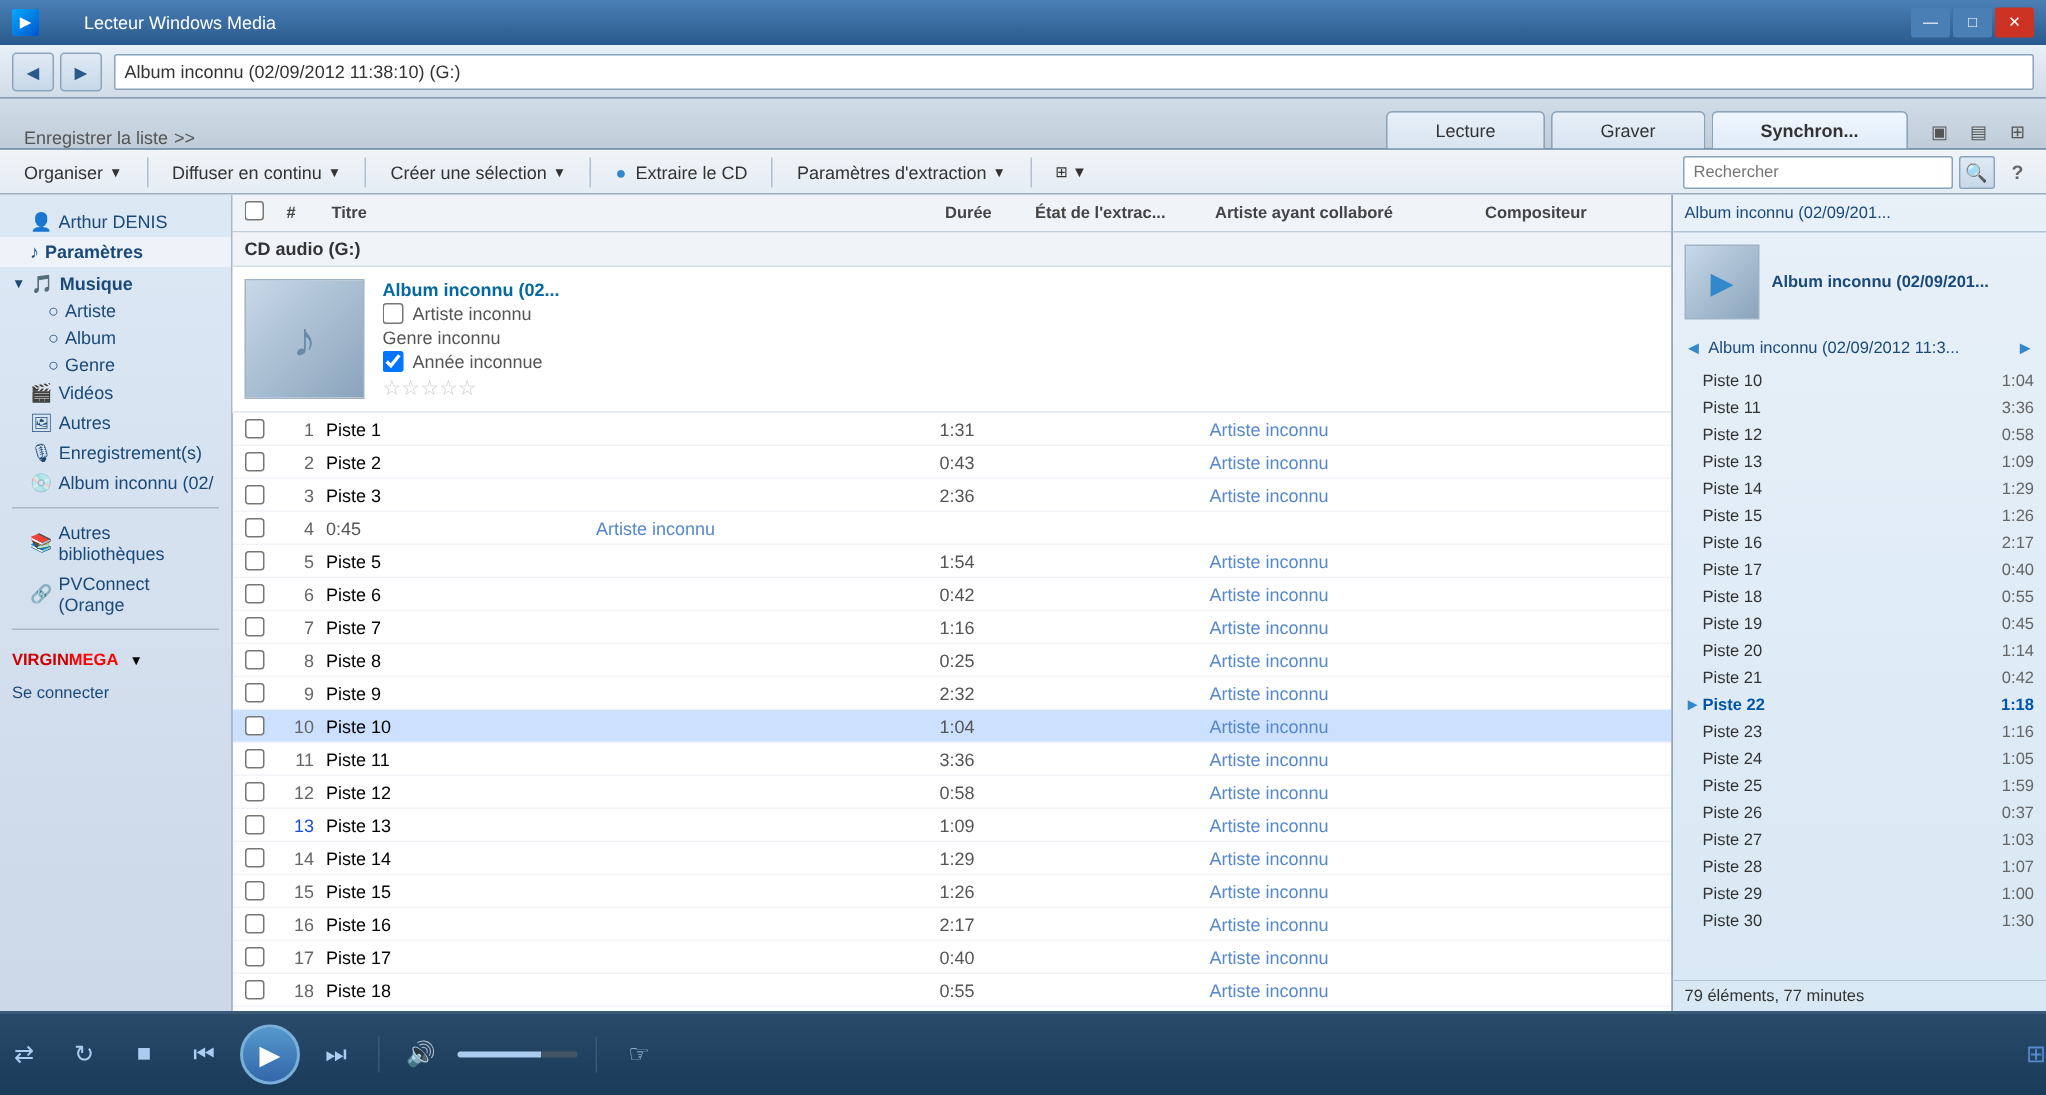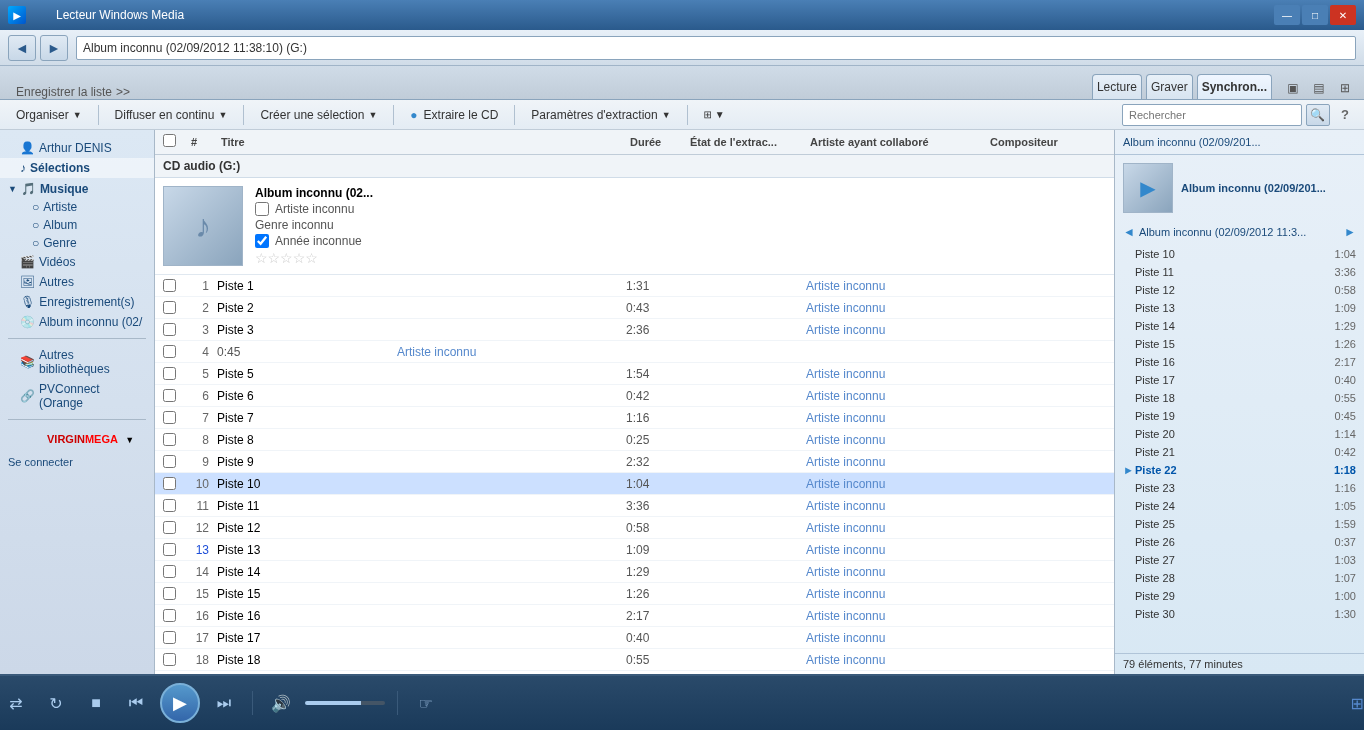--- a/index.html
+++ b/index.html
@@ -69,21 +69,21 @@
     #top-tabs {
       background: linear-gradient(to bottom, #d0dce8 0%, #c0ccd8 100%);
       height: 34px;
       display: flex;
       align-items: flex-end;
       padding: 0 8px;
       border-bottom: 1px solid #8aa4bc;
       justify-content: flex-end;
     }
     #top-tabs .tab {
-      padding: 5px 4px;
+      padding: 5px 32px;
       background: linear-gradient(to bottom, #e8f0f8, #d8e4f0);
       border: 1px solid #8aa4bc;
       border-bottom: none;
       border-radius: 4px 4px 0 0;
       cursor: pointer;
       font-size: 12px;
       color: #333;
       margin-right: 2px;
     }
     #top-tabs .tab.active {
@@ -208,21 +208,21 @@
     }
     #album-art {
       width: 80px; height: 80px;
       background: linear-gradient(135deg, #c8d8e8, #8aa4bc);
       border: 1px solid #a0b4c8;
       display: flex; align-items: center; justify-content: center;
       flex-shrink: 0;
     }
     .music-note-icon { font-size: 32px; color: #6a8aaa; }
     #album-info { display: flex; flex-direction: column; gap: 2px; font-size: 12px; }
-    #album-info .album-title { font-weight: 600; color: #000000; }
+    #album-info .album-title { font-weight: 600; color: #0369a1; }
     #album-info .album-meta { color: #555; display: flex; align-items: center; gap: 6px; }
     #album-info .checkbox-inline { width: 14px; height: 14px; }
     #album-info .stars { color: #ccc; font-size: 14px; }
 
     
     #track-list { flex: 1; overflow-y: auto; }
     .track-row {
       display: flex;
       align-items: center;
       padding: 2px 8px;
@@ -406,21 +406,21 @@
 
 <div id="main">
 
   <div id="sidebar">
     <div class="sidebar-item">
       <span>👤</span>
       <span>Arthur DENIS</span>
     </div>
     <div class="sidebar-item selected">
       <span>♪</span>
-      <span>Sélections</span>
+      <span>Paramètres</span>
     </div>
     <div class="sidebar-group">
       <span style="font-size:9px;">▼</span>
       <span>🎵</span>
       <span>Musique</span>
     </div>
     <div class="sidebar-subitem">
       <span>○</span>
       <span>Artiste</span>
     </div>
@@ -451,21 +451,21 @@
     <div class="sidebar-divider"></div>
     <div class="sidebar-item">
       <span>📚</span>
       <span>Autres bibliothèques</span>
     </div>
     <div class="sidebar-item">
       <span>🔗</span>
       <span>PVConnect (Orange</span>
     </div>
     <div class="sidebar-divider"></div>
-    <div style="padding: 6px 8px; cursor:pointer;margin-left:39px;">
+    <div style="padding: 6px 8px; cursor:pointer;">
       <span class="virginmega">VIRGIN<span style="color:#ff0000;">MEGA</span></span>
       <span style="font-size:9px; margin-left:4px;">▼</span>
     </div>
     <div class="se-connecter">Se connecter</div>
   </div>
 
   <div id="content">
 
     <div id="content-header">
       <div class="col-checkbox">

